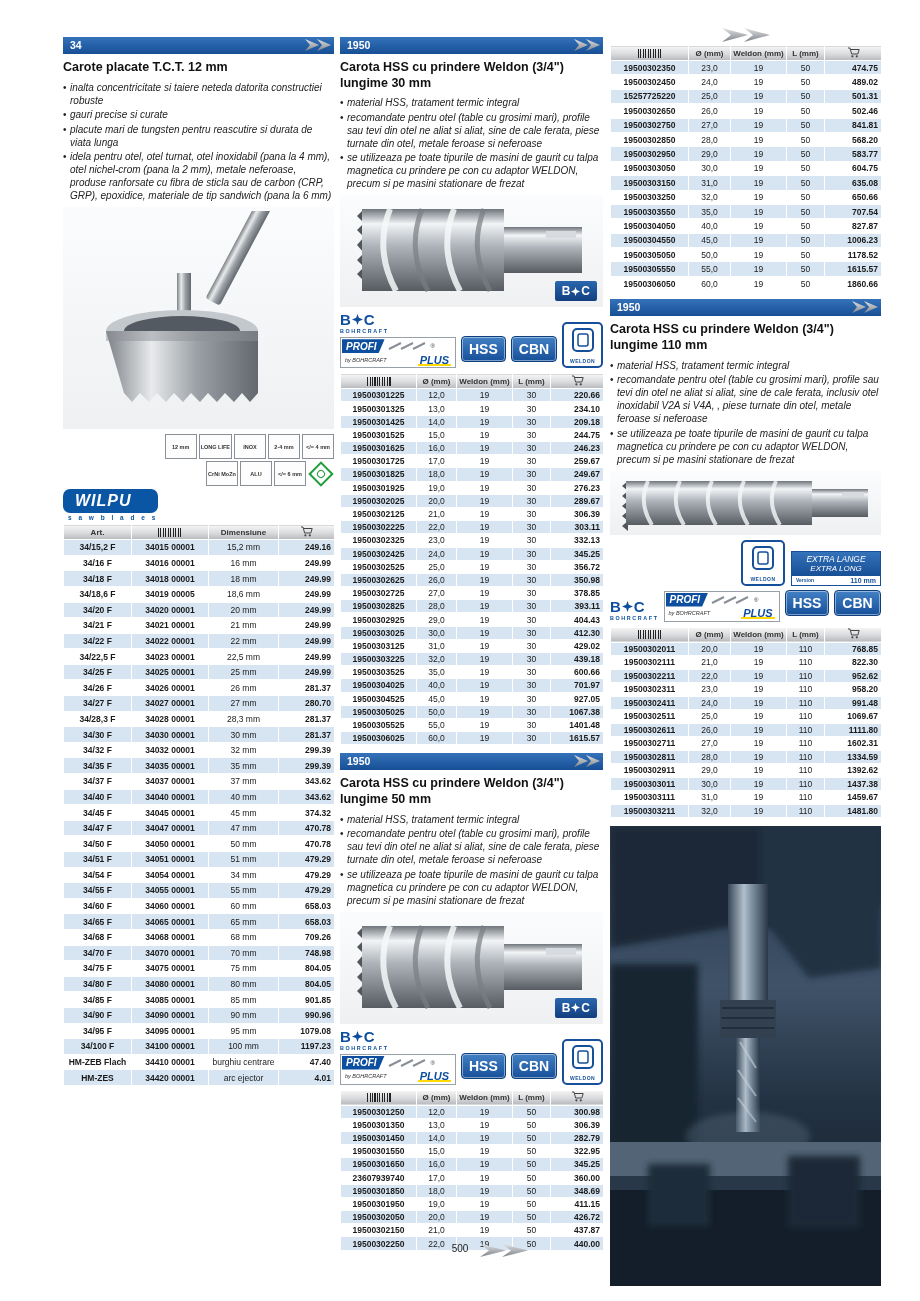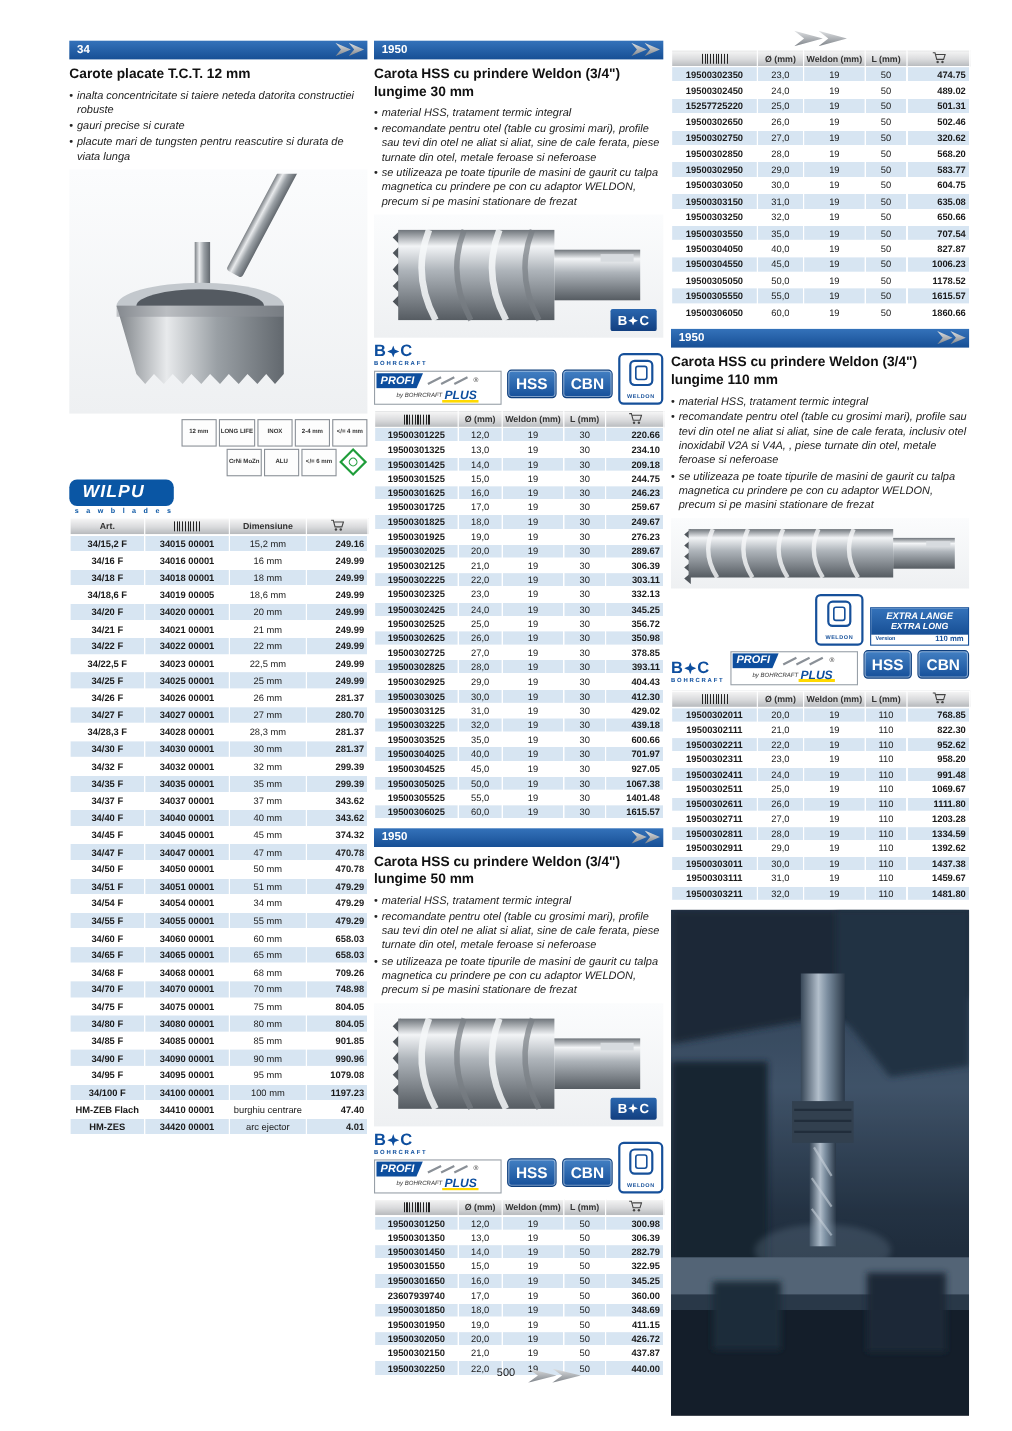--- a/index.html
+++ b/index.html
@@ -38,29 +38,29 @@
 .wilpu-sub{font-size:6.5px;letter-spacing:2.5px;color:#0a56a4;font-weight:bold;margin-top:1px;padding-left:5px}
 .logorow{display:flex;align-items:flex-end;gap:5px;margin:5px 0 5px}
 .bc-logo{display:flex;flex-direction:column;margin-bottom:1px}
 .bc-top{display:flex;align-items:center;gap:1px;font-size:15px;font-weight:bold;color:#0d4e9e;line-height:1}
 .bc-sub{font-size:5.4px;letter-spacing:1.6px;color:#0d4e9e;font-weight:bold;margin-top:1px}
 .leftstack{display:flex;flex-direction:column;gap:2px}
 .profi-box{width:116px;border:1px solid #98a0a8;background:#fff;padding:1px}
 .profi-top{display:flex;align-items:center;height:14px;gap:2px}
 .profi-flag{background:#0d4e9e;color:#fff;font-style:italic;font-weight:bold;font-size:10px;padding:0 8px 0 4px;height:14px;display:flex;align-items:center;clip-path:polygon(0 0,100% 0,86% 100%,0 100%)}
 .profi-r{font-size:6px;color:#333}
-.profi-bottom{display:flex;justify-content:center;align-items:center;height:13px;padding:0 3px}
+.profi-bottom{display:flex;justify-content:space-between;align-items:center;height:13px;padding:0 3px}
 .profi-by{font-size:5.5px;color:#333;font-style:italic}
 .profi-plus{font-size:11px;font-weight:bold;font-style:italic;color:#0d4e9e;background:linear-gradient(0deg,#ffd900 20%,rgba(0,0,0,0) 20%);padding:0 2px}
 .pill{display:inline-block;background:linear-gradient(180deg,#4380c3,#16509a);color:#fff;font-weight:bold;font-size:14px;padding:4px 7px;border-radius:4px;border:1px solid #0d3e7d;box-shadow:inset 0 0 0 1px rgba(255,255,255,.45);margin-bottom:6px}
 .weldon-badge{width:44px;border:2px solid #16509a;border-radius:5px;background:#fff;text-align:center;padding:3px 2px 2px}
 .weldon-label{font-size:5px;font-weight:bold;letter-spacing:.5px;color:#16509a;margin-top:1px}
 .extra-wrap{display:flex;gap:6px;justify-content:flex-end;align-items:flex-end;margin:4px 0 4px}
 .extra-badge{width:90px;border:1px solid #16509a;background:#fff}
-.extra-top{background:linear-gradient(180deg,#3472ba,#174f95);color:#fff;text-align:center;padding:3px 0 2px;font-weight:bold;font-style:italic;line-height:1.15}
+.extra-top{background:linear-gradient(180deg,#3472ba,#174f95);color:#fff;text-align:center;padding:3px 0 2px;font-weight:normal;font-style:italic;line-height:1.15}
 .extra-l1{font-size:8.5px}.extra-l2{font-size:8px}
 .extra-bottom{display:flex;align-items:center;justify-content:space-between;padding:1px 4px}
 .extra-version{font-size:5px;color:#16509a;font-weight:bold}
 .extra-size{font-size:7px;font-weight:bold;color:#16509a}
 .footer{position:absolute;left:300px;top:1243px;width:320px;text-align:center;font-size:10px;color:#222}
 .footer .chev{position:absolute;left:178px;top:1px}
 .toparrow{display:flex;justify-content:center;margin-bottom:3px}
 .gap{height:8px}
 </style>
 </head>
@@ -94,20 +94,21 @@
     <span class="chev"><svg width="30" height="12" viewBox="0 0 30 12">
           <path d="M2 0 L16 6 2 12 7 6Z" fill="url(#chg)"></path>
           <path d="M14 0 L28 6 14 12 19 6Z" fill="url(#chg)"></path>
         </svg></span>
   </div>
   <div class="title">Carote placate T.C.T. 12 mm</div>
   <div class="bullets">
       <div class="bullet">inalta concentricitate si taiere neteda datorita constructiei robuste</div>
       <div class="bullet">gauri precise si curate</div>
       <div class="bullet">placute mari de tungsten pentru reascutire si durata de viata lunga</div>
+      <div class="bullet">idela pentru otel, otel turnat, otel inoxidabil (pana la 4 mm), otel nichel-crom (pana la 2 mm), metale neferoase, produse ranforsate cu fibra de sticla sau de carbon (CRP, GRP), epoxidice, materiale de tip sandwich (pana la 6 mm)</div>
     </div>
 
   <div class="prod-img" style="height:222px">
     <svg width="240" height="214" viewBox="0 0 240 214">
       <g transform="rotate(28 150 60)">
         <rect x="142" y="-30" width="16" height="125" rx="3" fill="url(#sgh)"></rect>
         <rect x="139" y="-38" width="22" height="14" rx="2" fill="#9ba1a7"></rect>
       </g>
       <rect x="98" y="62" width="14" height="55" fill="url(#sgh)"></rect>
       <ellipse cx="103" cy="120" rx="76" ry="21" fill="#c3c8cd"></ellipse>
@@ -902,21 +903,21 @@
           <td class="c-dim">26,0</td>
           <td class="c-dim">19</td>
           <td class="c-dim">50</td>
           <td class="c-price">502.46</td>
         </tr>
         <tr>
           <td class="c-code">19500302750</td>
           <td class="c-dim">27,0</td>
           <td class="c-dim">19</td>
           <td class="c-dim">50</td>
-          <td class="c-price">320.62</td>
+          <td class="c-price">841.81</td>
         </tr>
         <tr>
           <td class="c-code">19500302850</td>
           <td class="c-dim">28,0</td>
           <td class="c-dim">19</td>
           <td class="c-dim">50</td>
           <td class="c-price">568.20</td>
         </tr>
         <tr>
           <td class="c-code">19500302950</td>
@@ -1137,21 +1138,21 @@
           <td class="c-dim">26,0</td>
           <td class="c-dim">19</td>
           <td class="c-dim">110</td>
           <td class="c-price">1111.80</td>
         </tr>
         <tr>
           <td class="c-code">19500302711</td>
           <td class="c-dim">27,0</td>
           <td class="c-dim">19</td>
           <td class="c-dim">110</td>
-          <td class="c-price">1203.28</td>
+          <td class="c-price">1602.31</td>
         </tr>
         <tr>
           <td class="c-code">19500302811</td>
           <td class="c-dim">28,0</td>
           <td class="c-dim">19</td>
           <td class="c-dim">110</td>
           <td class="c-price">1334.59</td>
         </tr>
         <tr>
           <td class="c-code">19500302911</td>

